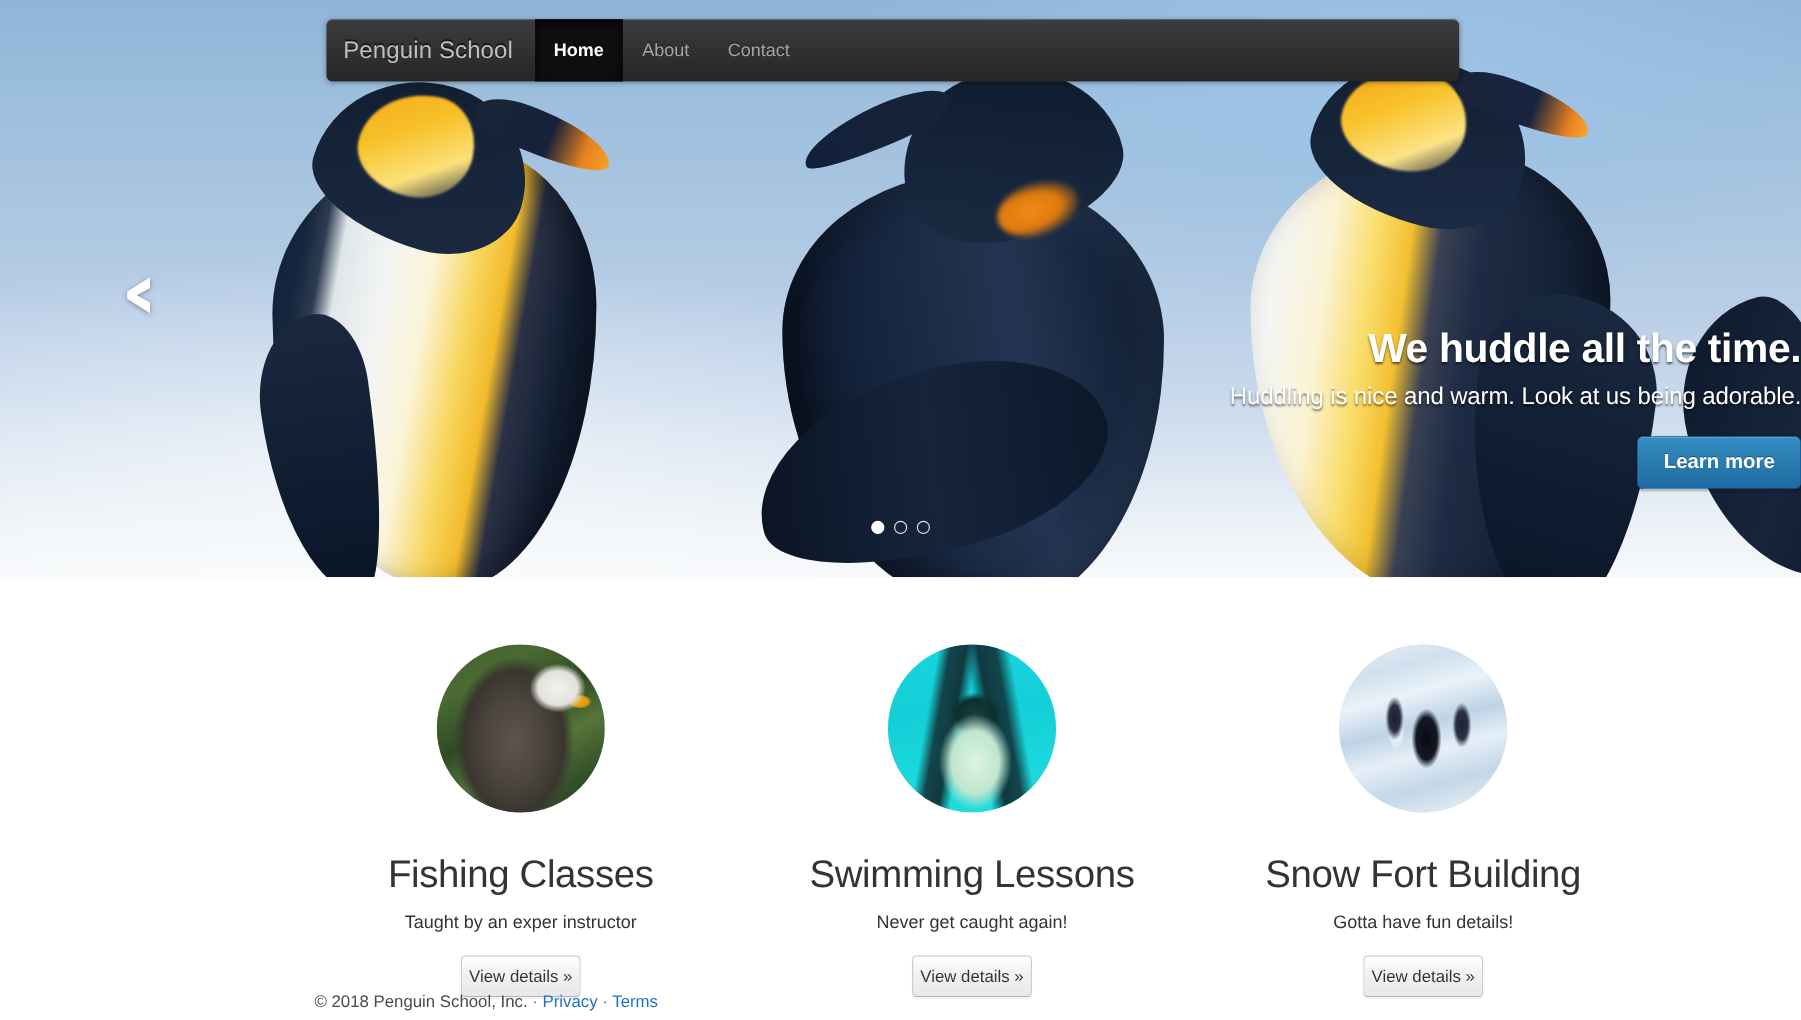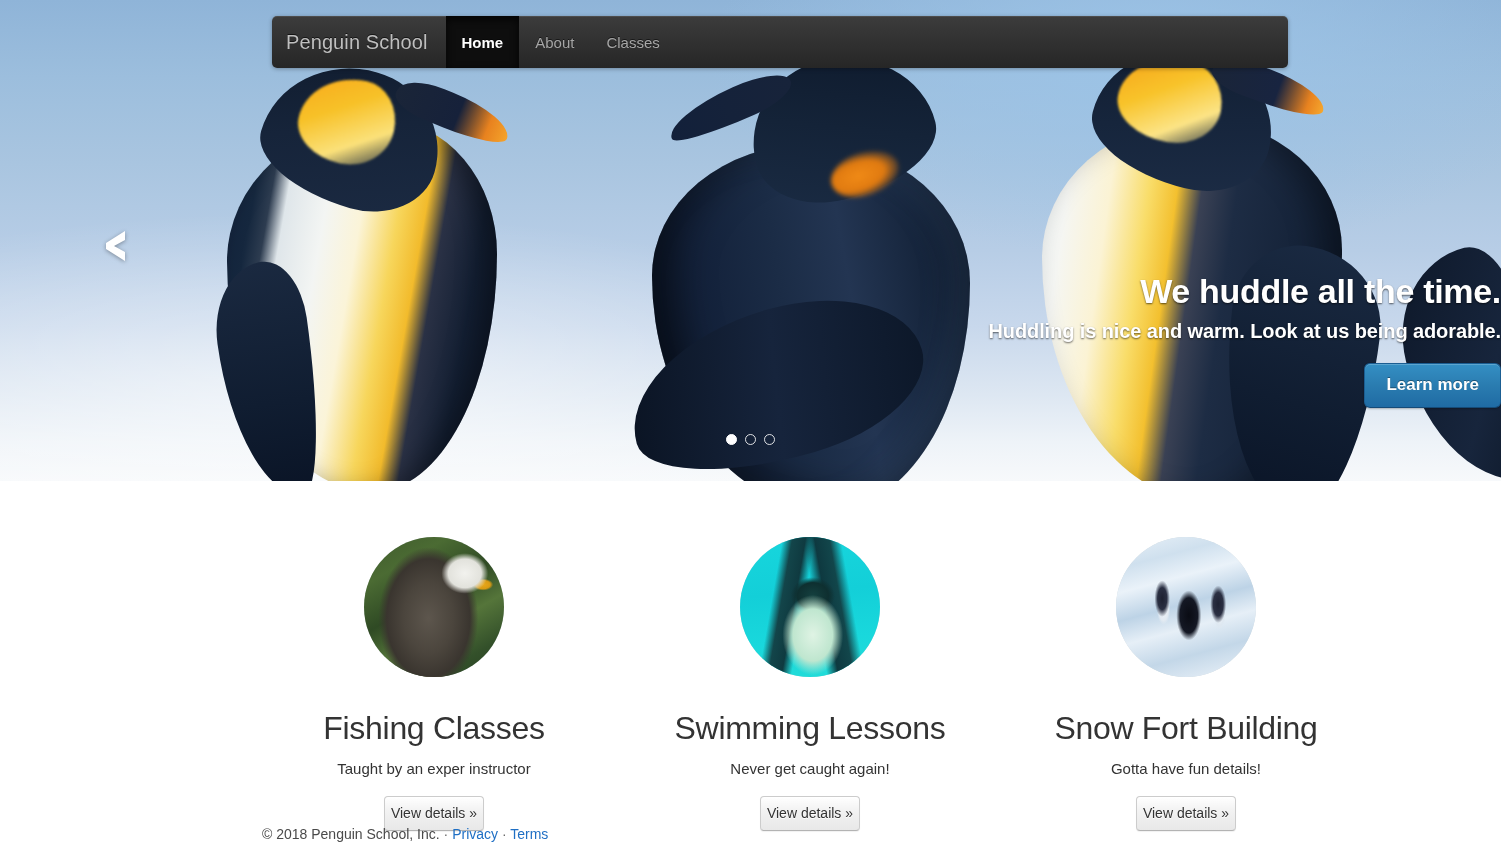--- a/index.html
+++ b/index.html
@@ -165,21 +165,21 @@
   .pD .body {
     position: absolute; left: 0; top: 0; width: 120px; height: 240px;
     background: linear-gradient(120deg,#0d1728 0%,#17253c 60%,#0b1524 100%);
     border-radius: 70% 30% 20% 80% / 40% 26% 74% 60%;
     transform: rotate(-14deg);
   }
 
   
   .navbar {
     position: absolute; left: 272px; top: 16px;
-    width: 1016px; height: 52px;
+    width: 944px; height: 52px;
     background: linear-gradient(to bottom, #3c3c3c 0%, #262626 100%);
     border-radius: 5px;
     box-shadow: 0 1px 4px rgba(0,0,0,.3), inset 0 1px 0 rgba(255,255,255,.09);
     display: flex; align-items: stretch;
     overflow: hidden;
     z-index: 20;
   }
   .brand {
     display: flex; align-items: center;
     padding: 0 18px 0 14px;
@@ -213,21 +213,21 @@
   .carousel-caption {
     position: absolute; left: 0; top: 272px; width: 1501px;
     text-align: right; z-index: 15;
     text-shadow: 0 1px 2px rgba(0,0,0,.6);
   }
   .cap-title {
     color: #fff; font-size: 34px; font-weight: bold;
     letter-spacing: -.3px; line-height: 1.15;
   }
   .cap-sub {
-    color: #fff; font-size: 20px; font-weight: bold;
+    color: #fff; font-size: 20px; font-weight: normal;
     margin-top: 9px; letter-spacing: -.1px;
   }
   .btn-primary {
     display: inline-block; margin-top: 20px;
     padding: 11px 21px 12px;
     font-size: 17px; font-weight: bold; color: #fff;
     background: linear-gradient(to bottom, #348fc4 0%, #2a7cb0 50%, #1f6ba4 100%);
     border: 1px solid #1b5e92; border-bottom-color: #154b78;
     border-radius: 6px;
     text-shadow: 0 -1px 0 rgba(0,0,0,.35);
@@ -352,21 +352,21 @@
     <div class="peng pD">
       <div class="body"></div>
     </div>
   </div>
 
   <div class="navbar">
     <div class="brand">Penguin School</div>
     <div class="navitems">
       <div class="navitem active">Home</div>
       <div class="navitem">About</div>
-      <div class="navitem">Classes</div>
+      <div class="navitem">Contact</div>
     </div>
   </div>
 
   <div class="carousel-arrow">
     <span>
       <svg width="26" height="34" viewBox="0 0 26 34" aria-hidden="true">
         <polygon points="22,2 22,11 11,17 22,23 22,32 3,20 3,14" fill="#ffffff"></polygon>
       </svg>
     </span>
   </div>

